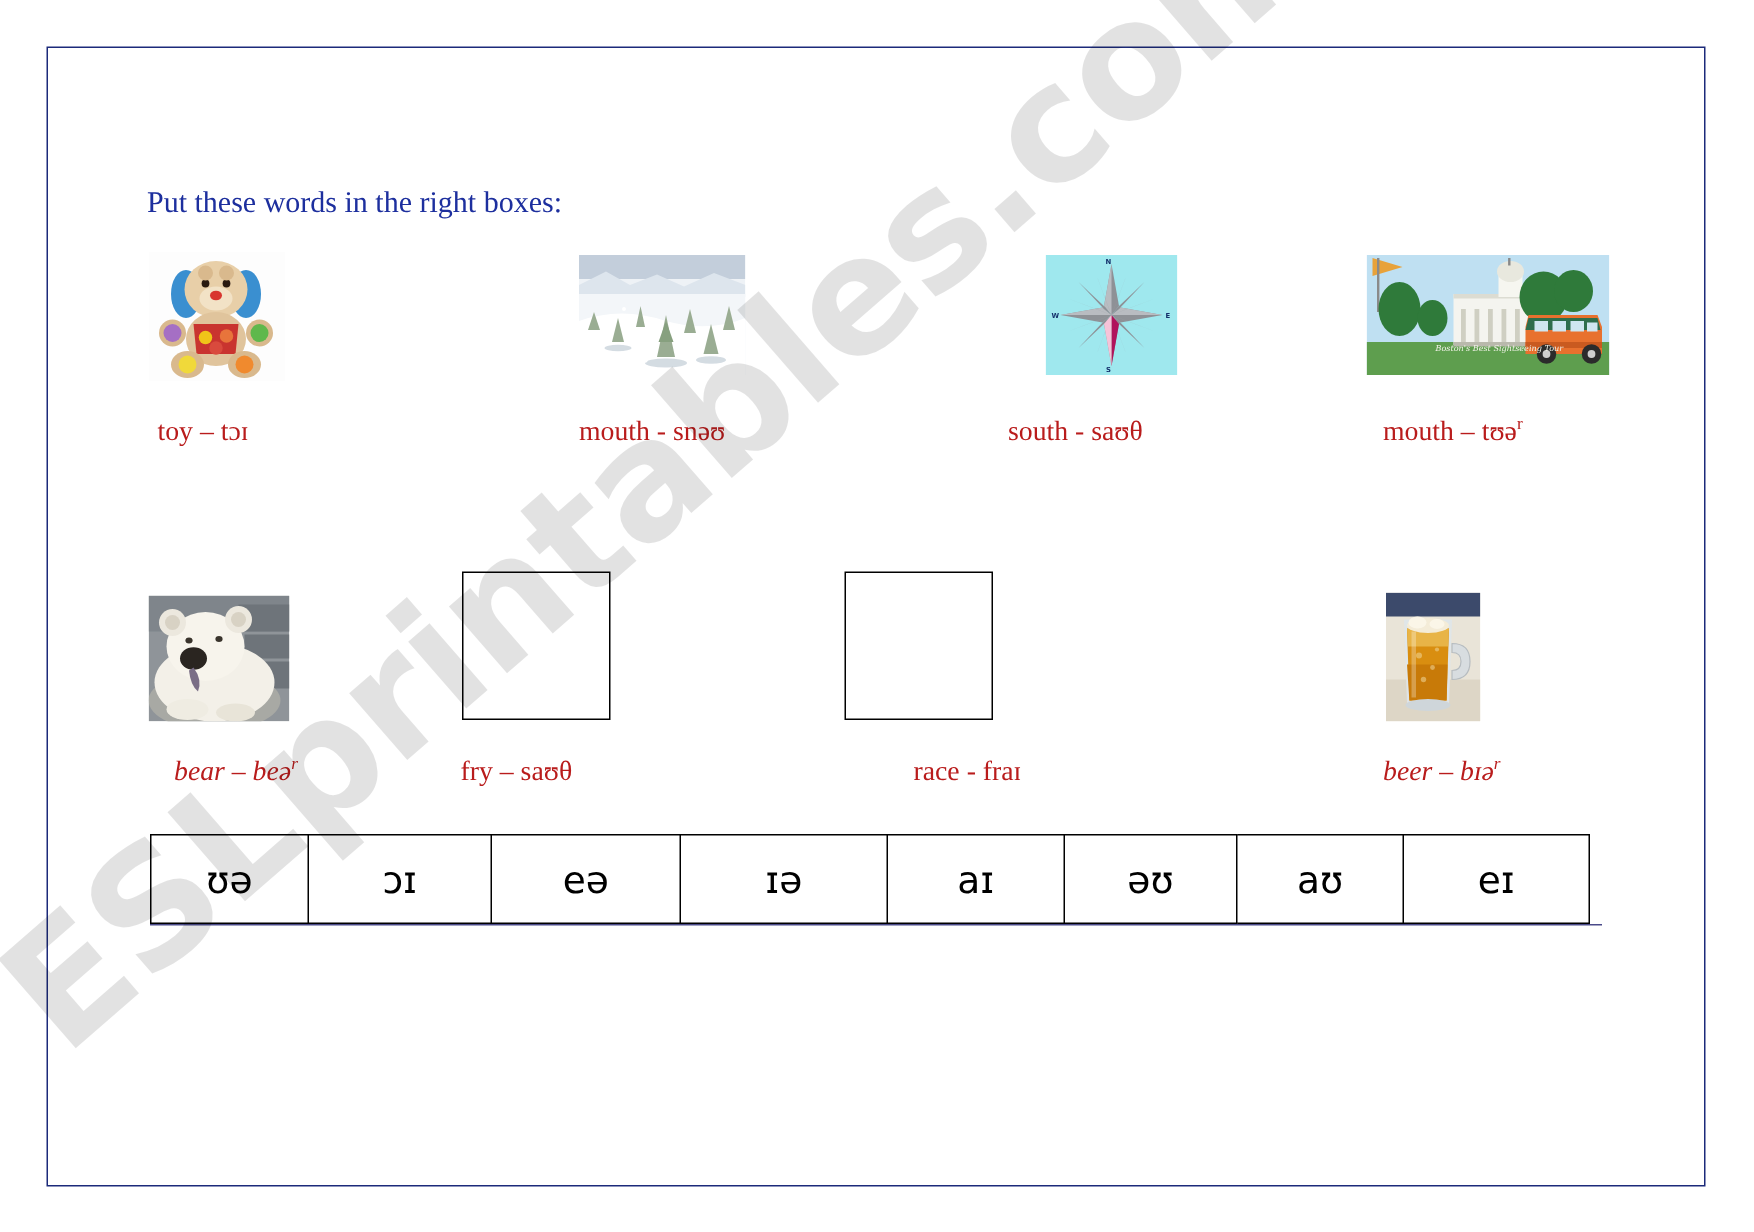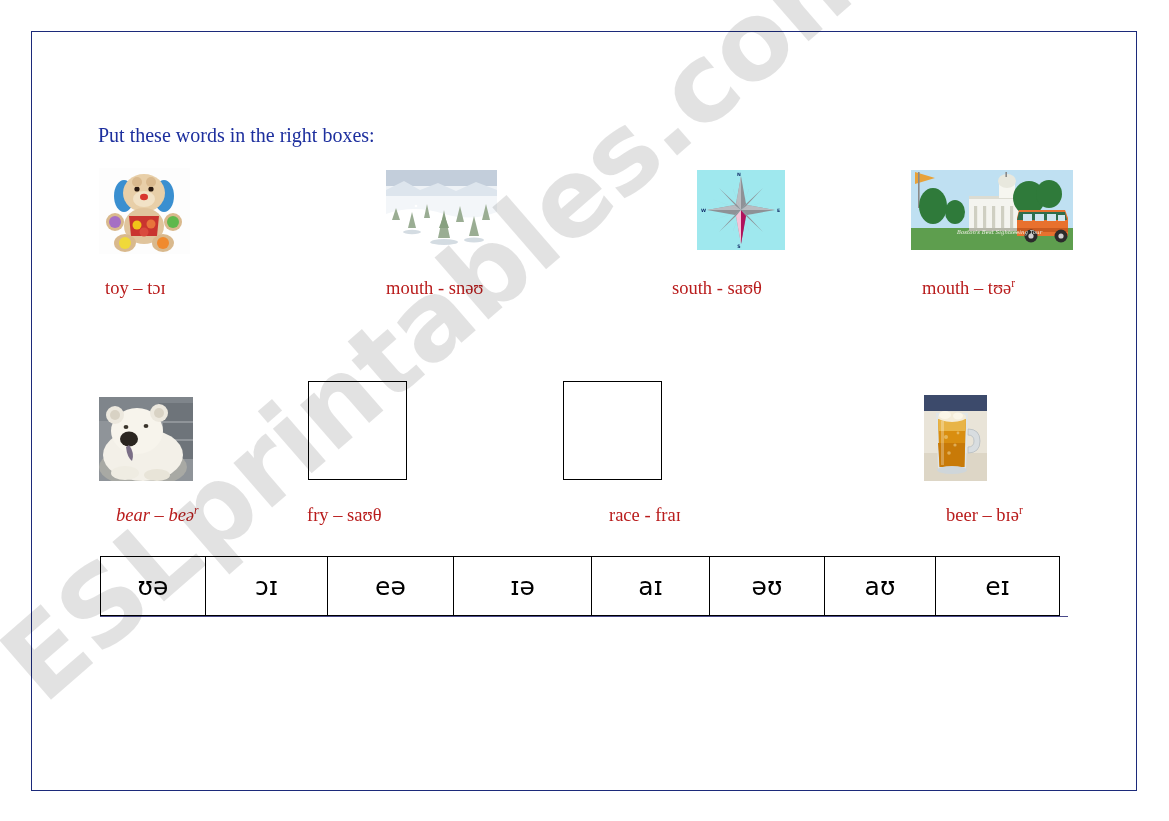--- a/index.html
+++ b/index.html
@@ -388,21 +388,21 @@
         <g fill="#f0d79a" opacity="0.55">
           <circle cx="22" cy="42" r="2"></circle>
           <circle cx="31" cy="50" r="1.6"></circle>
           <circle cx="25" cy="58" r="1.8"></circle>
           <circle cx="34" cy="38" r="1.4"></circle>
         </g>
         <rect x="17" y="26" width="3" height="44" fill="#ffffff" opacity="0.28"></rect>
         <ellipse cx="28" cy="75" rx="15" ry="4" fill="#cfd6da"></ellipse>
       </svg>
     </div>
-    <div class="word-label" style="left:946px; top:505px;">
+    <div class="word-label" style="left:922px; top:505px;font-style:italic;">
       <span>beer – bɪə</span><span class="sup">r</span>
     </div>
   </div>
 
   <div class="underline-stray"></div>
 
   <table id="ipa-table">
     <tbody>
         <tr class="header-row">
       <td style="width:104px;">ʊə</td>

